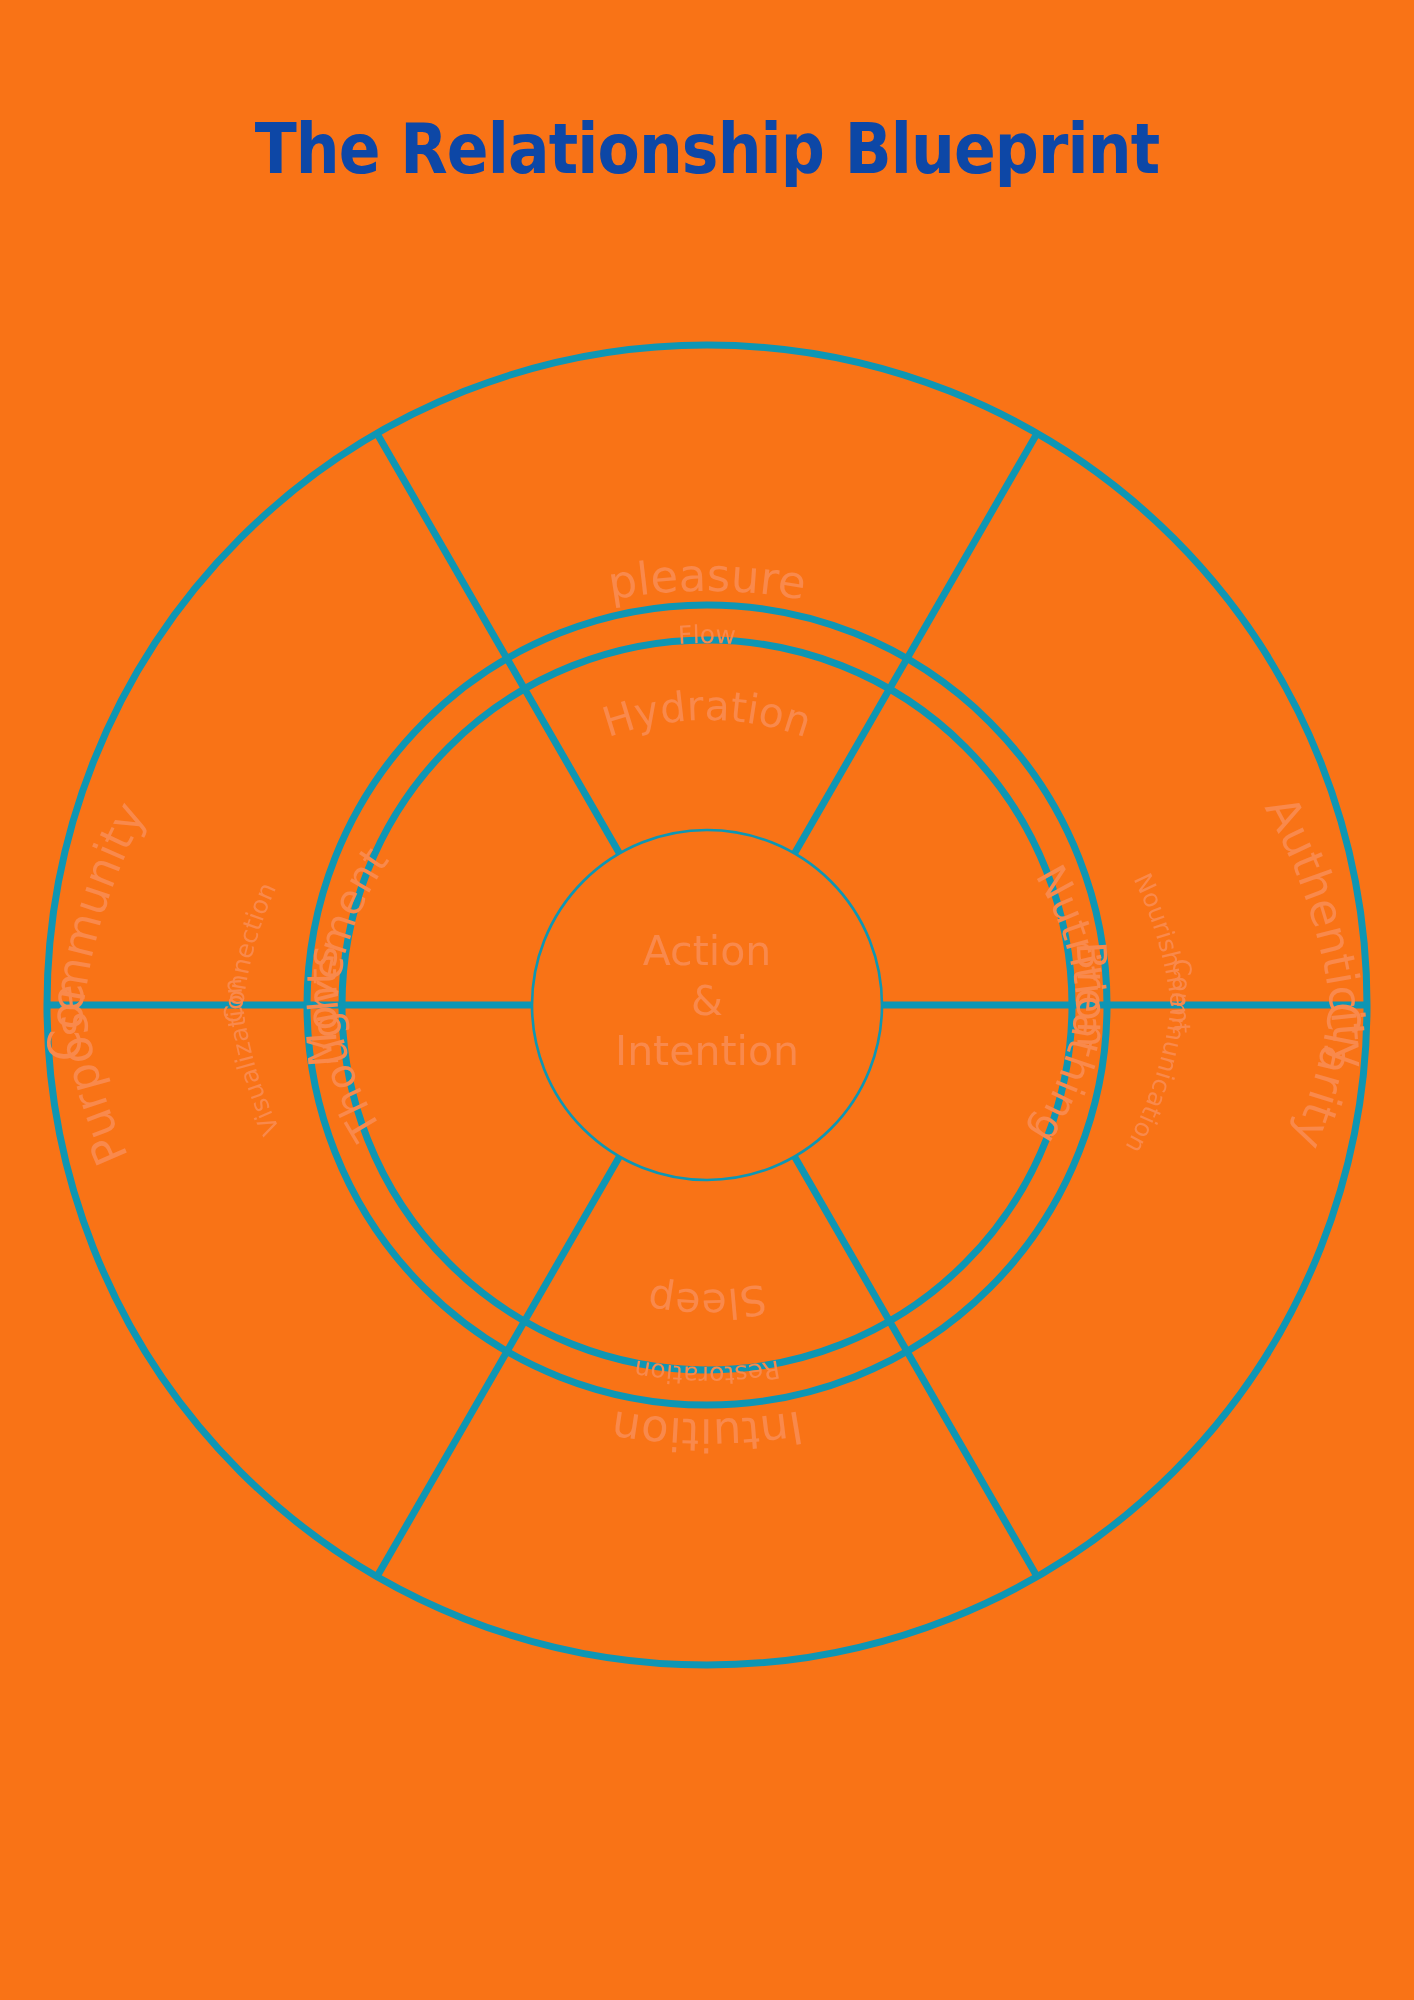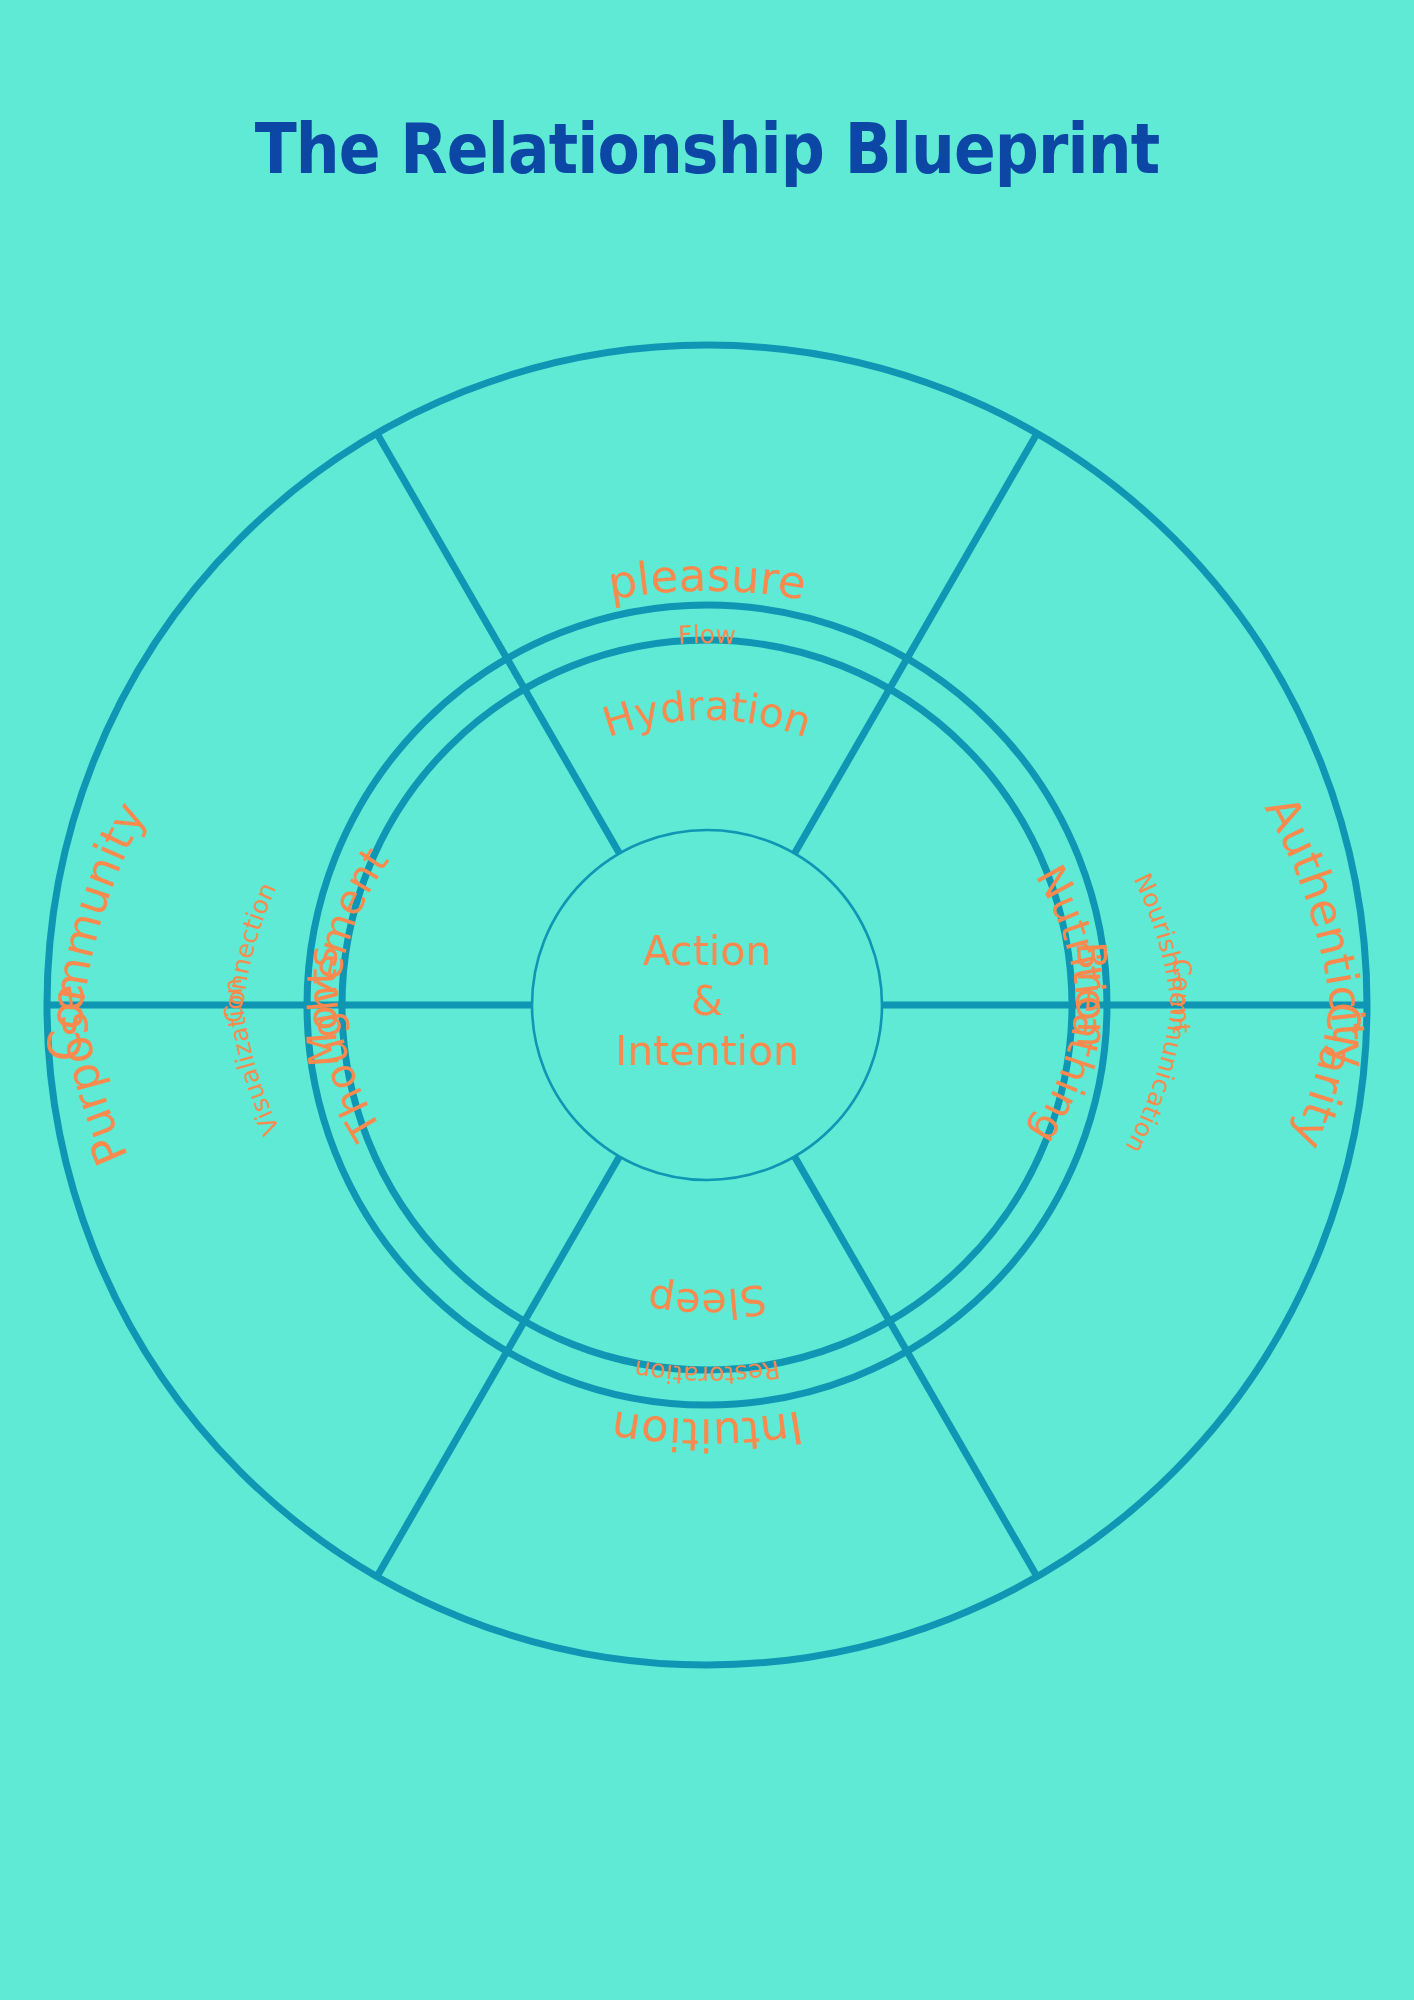--- a/index.html
+++ b/index.html
@@ -1,17 +1,17 @@
 <!DOCTYPE html>
 <html><head>
 <meta charset="utf-8">
 <style>
   html,body{margin:0;padding:0;background:#ffffff;}
   body{width:1414px;height:2000px;font-family:"DejaVu Sans",sans-serif;overflow:hidden;}
-  #page{position:relative;width:1414px;height:2000px;background:#5eead4;}
+  #page{position:relative;width:1414px;height:2000px;background:#f97316;}
   #title{
     position:absolute;top:108px;left:0;width:1414px;text-align:center;
     font-family:"DejaVu Sans",sans-serif;
     font-weight:bold;font-size:70px;letter-spacing:-1px;
     color:#0D47A6;white-space:nowrap;
     transform:scaleX(0.88);transform-origin:center top;
   }
   svg#wheel{position:absolute;left:0;top:0;width:1414px;height:2000px;display:block;}
   .ring-thick{fill:none;stroke:#0E96B4;stroke-width:7;}
   .ring-thin{fill:none;stroke:#0E96B4;stroke-width:2.6;}

